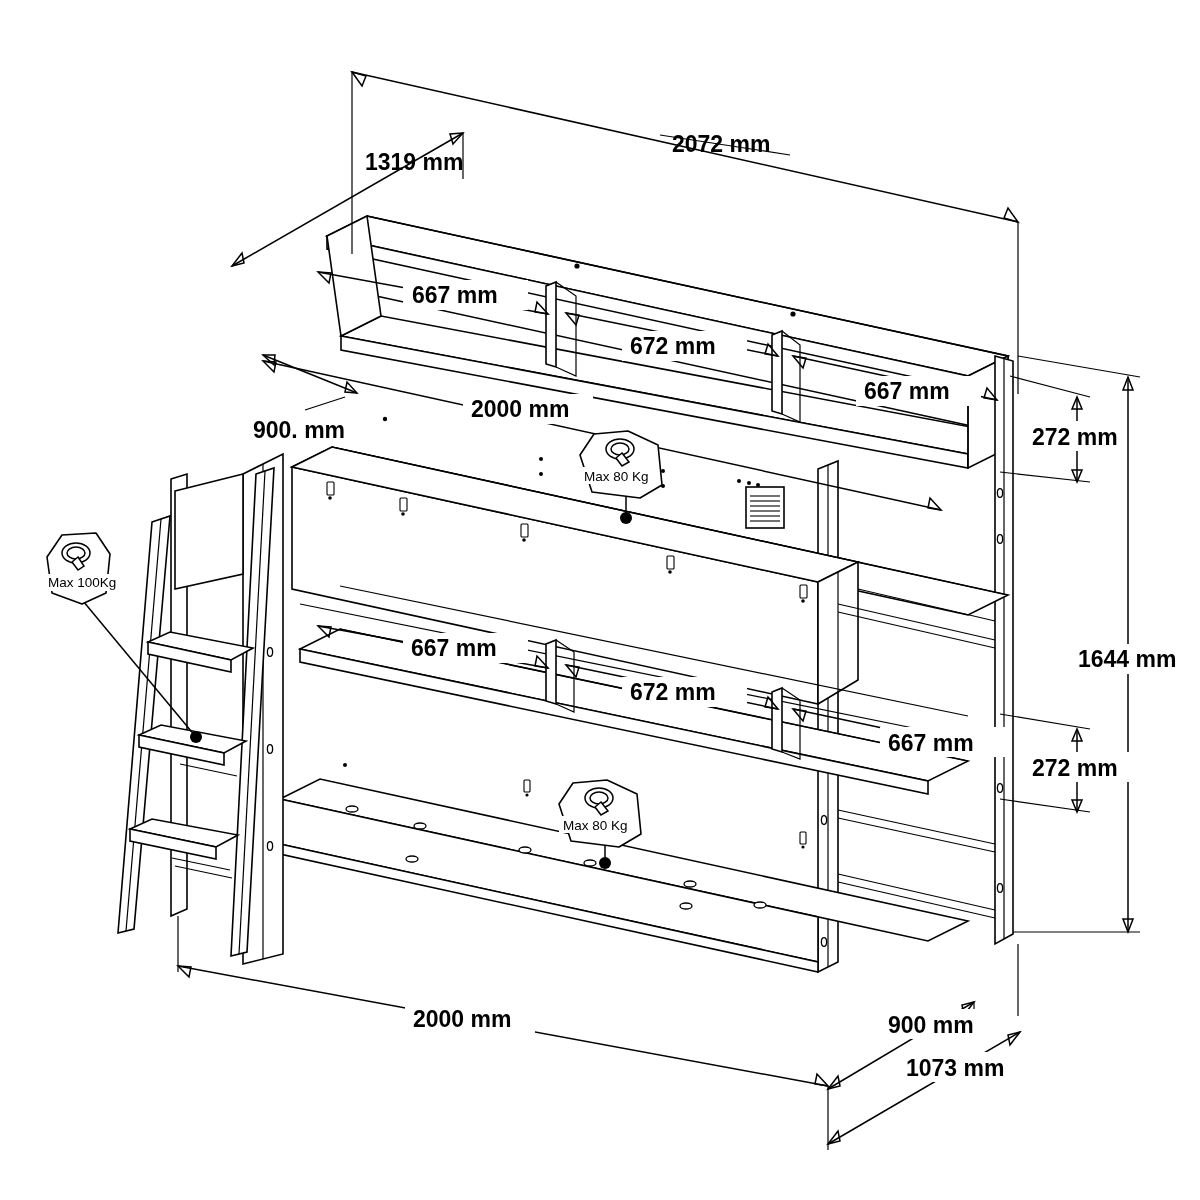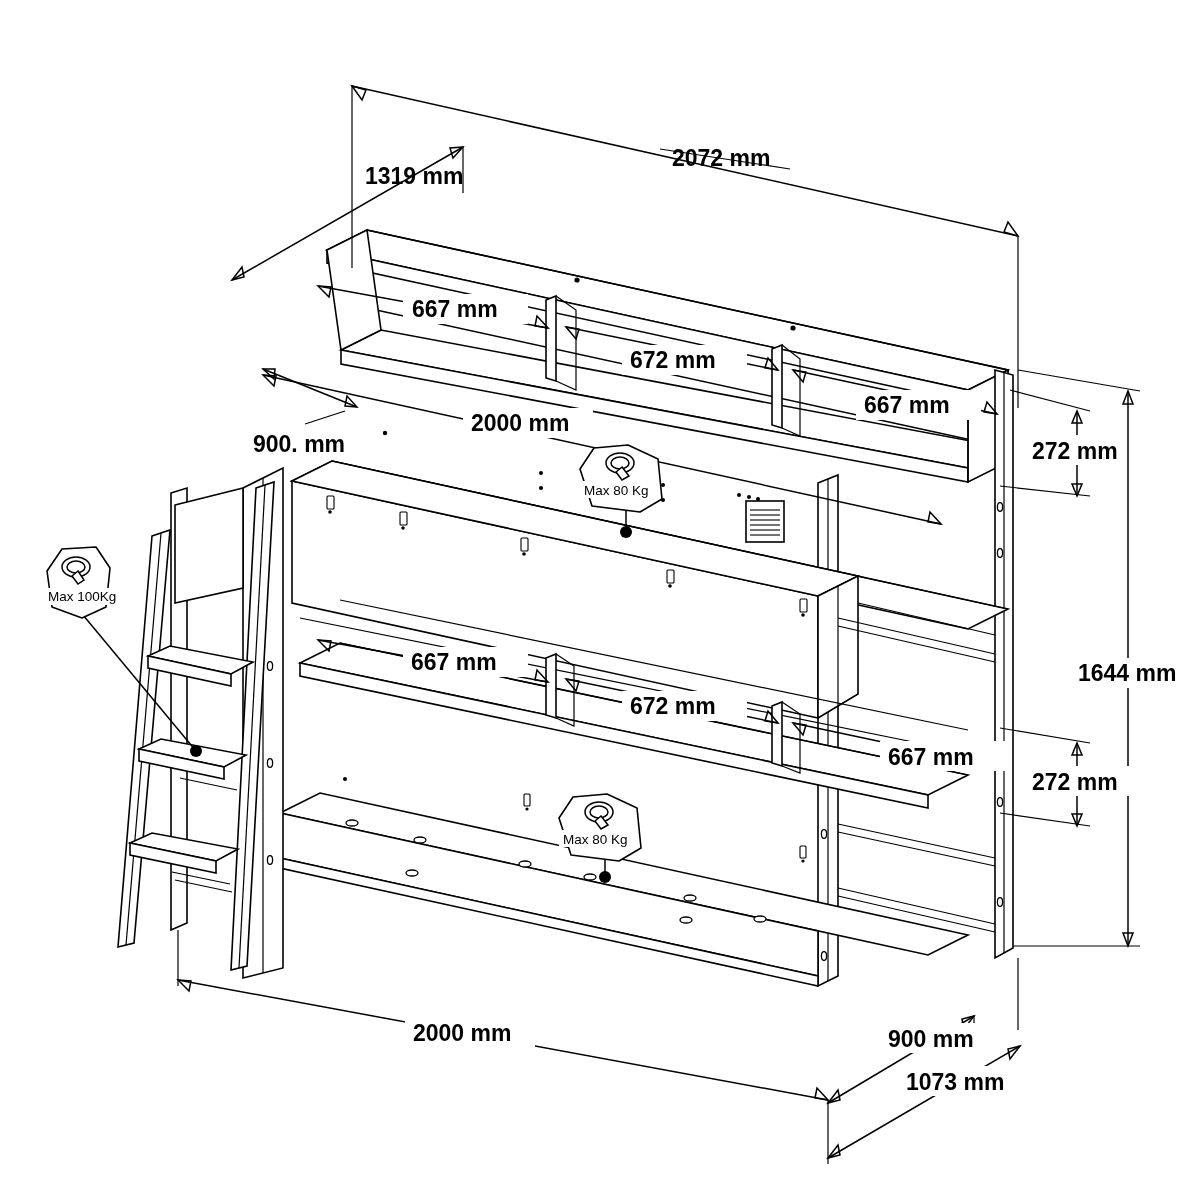--- a/index.html
+++ b/index.html
@@ -10,21 +10,21 @@
   body {
     width: 1200px;
     height: 1200px;
     font-family: "Liberation Sans", sans-serif;
     overflow: hidden;
     position: relative;
   }
   #drawing-root {
     position: absolute;
     left: 0;
-    top: 18px;
+    top: 4px;
     width: 1200px;
     height: 944px;
   }
   svg#tech-drawing {
     display: block;
     width: 1200px;
     height: 1200px;
     background: #ffffff;
   }
   .furniture-line {

